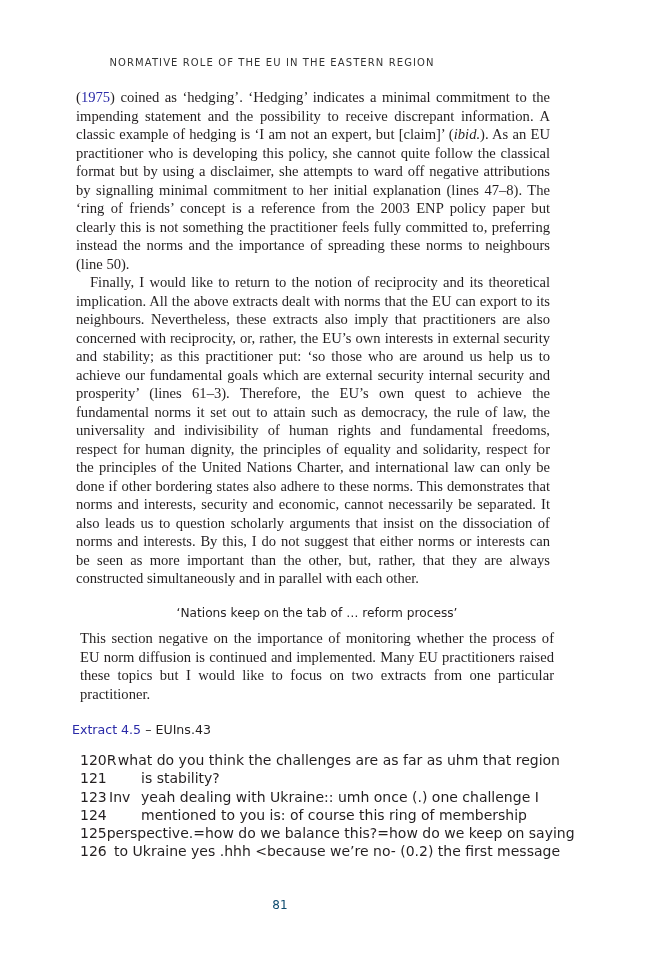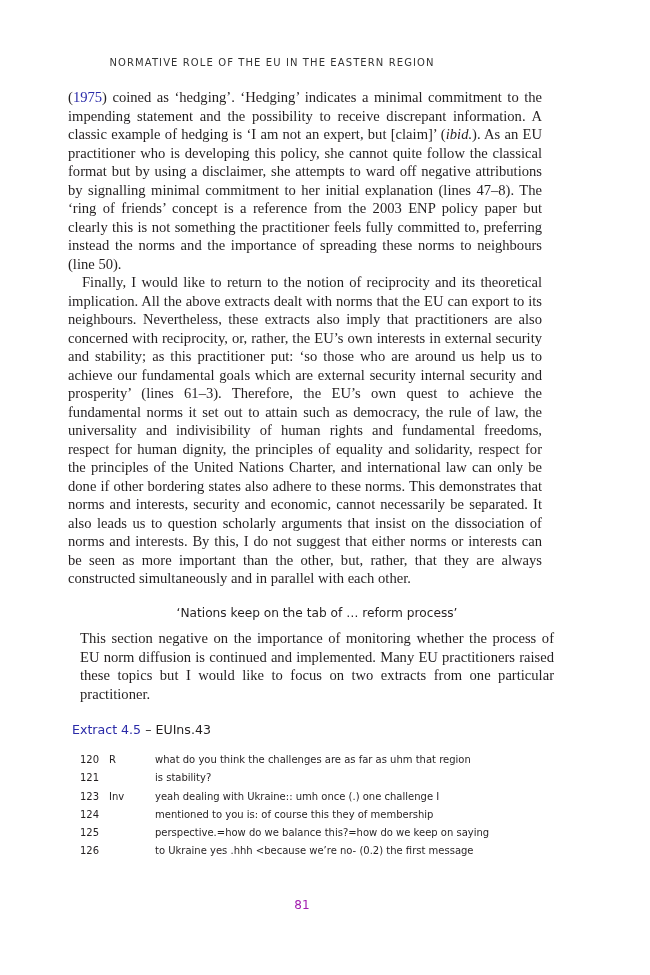--- a/index.html
+++ b/index.html
@@ -3,21 +3,21 @@
   <meta charset="utf-8">
   <style>
     html, body { margin: 0; padding: 0; background: #ffffff; }
     body { width: 650px; height: 975px; position: relative; overflow: hidden; color: #231f20; }
     .running-head {
       position: absolute; top: 57px; left: 0; width: 544px; text-align: center;
       font-family: "DejaVu Sans", sans-serif; font-size: 10px; letter-spacing: 1.1px;
       color: #333; text-transform: uppercase;
     }
     .body {
-      position: absolute; left: 68px; width: 474px; top: 88px;
+      position: absolute; left: 76px; width: 474px; top: 88px;
       font-family: "Liberation Serif", serif; font-size: 14.6px; line-height: 18.5px;
       text-align: justify;
     }
     .body p { margin: 0; }
     .body p.indent { text-indent: 14px; }
     .link { color: #2a2aa8; }
     .section-heading {
       position: absolute; left: 80px; width: 474px; top: 606px; text-align: center;
       font-family: "DejaVu Sans", sans-serif; font-size: 12.2px; color: #231f20;
     }
@@ -26,30 +26,30 @@
       font-family: "Liberation Serif", serif; font-size: 14.6px; line-height: 18.5px;
       text-align: justify;
     }
     .extract-title {
       position: absolute; left: 72px; top: 722px;
       font-family: "DejaVu Sans", sans-serif; font-size: 12.6px; color: #231f20;
     }
     .extract-title .label { color: #2a2aa8; }
     .transcript {
       position: absolute; left: 80px; top: 751px; width: 480px;
-      font-family: "DejaVu Sans", sans-serif; font-size: 10px; line-height: 18.3px; color: #231f20;
+      font-family: "DejaVu Sans", sans-serif; font-size: 14px; line-height: 18.3px; color: #231f20;
     }
     .tline { display: flex; white-space: nowrap; }
     .tline .num { width: 29px; }
     .tline .spk { width: 32px; }
-    .tline .txt { flex: 1; margin-left: 14px; }
+    .tline .txt { flex: 1; }
     .u { text-decoration: underline; }
     .page-number {
       position: absolute; top: 898px; left: 0; width: 560px; text-align: center;
-      font-family: "DejaVu Sans", sans-serif; font-size: 12px; color: #a21caf; margin-left: 22px;
+      font-family: "DejaVu Sans", sans-serif; font-size: 12px; color: #0c4a6e;
     }
   </style>
 </head>
 <body>
 
 <div class="running-head">NORMATIVE ROLE OF THE EU IN THE EASTERN REGION</div>
 
 <div class="body">
   <p>(<span class="link">1975</span><span>) coined as ‘hedging’. ‘Hedging’ indicates a minimal commitment to the impending statement and the possibility to receive discrepant information. A classic example of hedging is ‘I am not an expert, but [claim]’ (</span><i>ibid.</i><span>). As an EU practitioner who is developing this policy, she cannot quite follow the classical format but by using a disclaimer, she attempts to ward off negative attributions by signalling minimal commitment to her initial explanation (lines 47–8). The ‘ring of friends’ concept is a reference from the 2003 ENP policy paper but clearly this is not something the practitioner feels fully committed to, preferring instead the norms and the importance of spreading these norms to neighbours (line 50).</span></p>
   <p class="indent">Finally, I would like to return to the notion of reciprocity and its theoretical implication. All the above extracts dealt with norms that the EU can export to its neighbours. Nevertheless, these extracts also imply that practitioners are also concerned with reciprocity, or, rather, the EU’s own interests in external security and stability; as this practitioner put: ‘so those who are around us help us to achieve our fundamental goals which are external security internal security and prosperity’ (lines 61–3). Therefore, the EU’s own quest to achieve the fundamental norms it set out to attain such as democracy, the rule of law, the universality and indivisibility of human rights and fundamental freedoms, respect for human dignity, the principles of equality and solidarity, respect for the principles of the United Nations Charter, and international law can only be done if other bordering states also adhere to these norms. This demonstrates that norms and interests, security and economic, cannot necessarily be separated. It also leads us to question scholarly arguments that insist on the dissociation of norms and interests. By this, I do not suggest that either norms or interests can be seen as more important than the other, but, rather, that they are always constructed simultaneously and in parallel with each other.</p>
@@ -75,21 +75,21 @@
     <span class="txt">is stability?</span>
   </div>
   <div class="tline">
     <span class="num">123</span>
     <span class="spk">Inv</span>
     <span class="txt">yeah dealing with Ukraine:: umh once (.) one challenge I</span>
   </div>
   <div class="tline">
     <span class="num">124</span>
     <span class="spk"></span>
-    <span class="txt">mentioned to you is: of course this they of membership</span>
+    <span class="txt">mentioned to you is: of course this ring of membership</span>
   </div>
   <div class="tline">
     <span class="num">125</span>
     <span class="spk"></span>
     <span class="txt">perspective.=how do we balance this?=how do we keep on saying</span>
   </div>
   <div class="tline">
     <span class="num">126</span>
     <span class="spk"></span>
     <span class="txt">to Ukraine yes .hhh &lt;because we’re no- (0.2) the first message</span>

